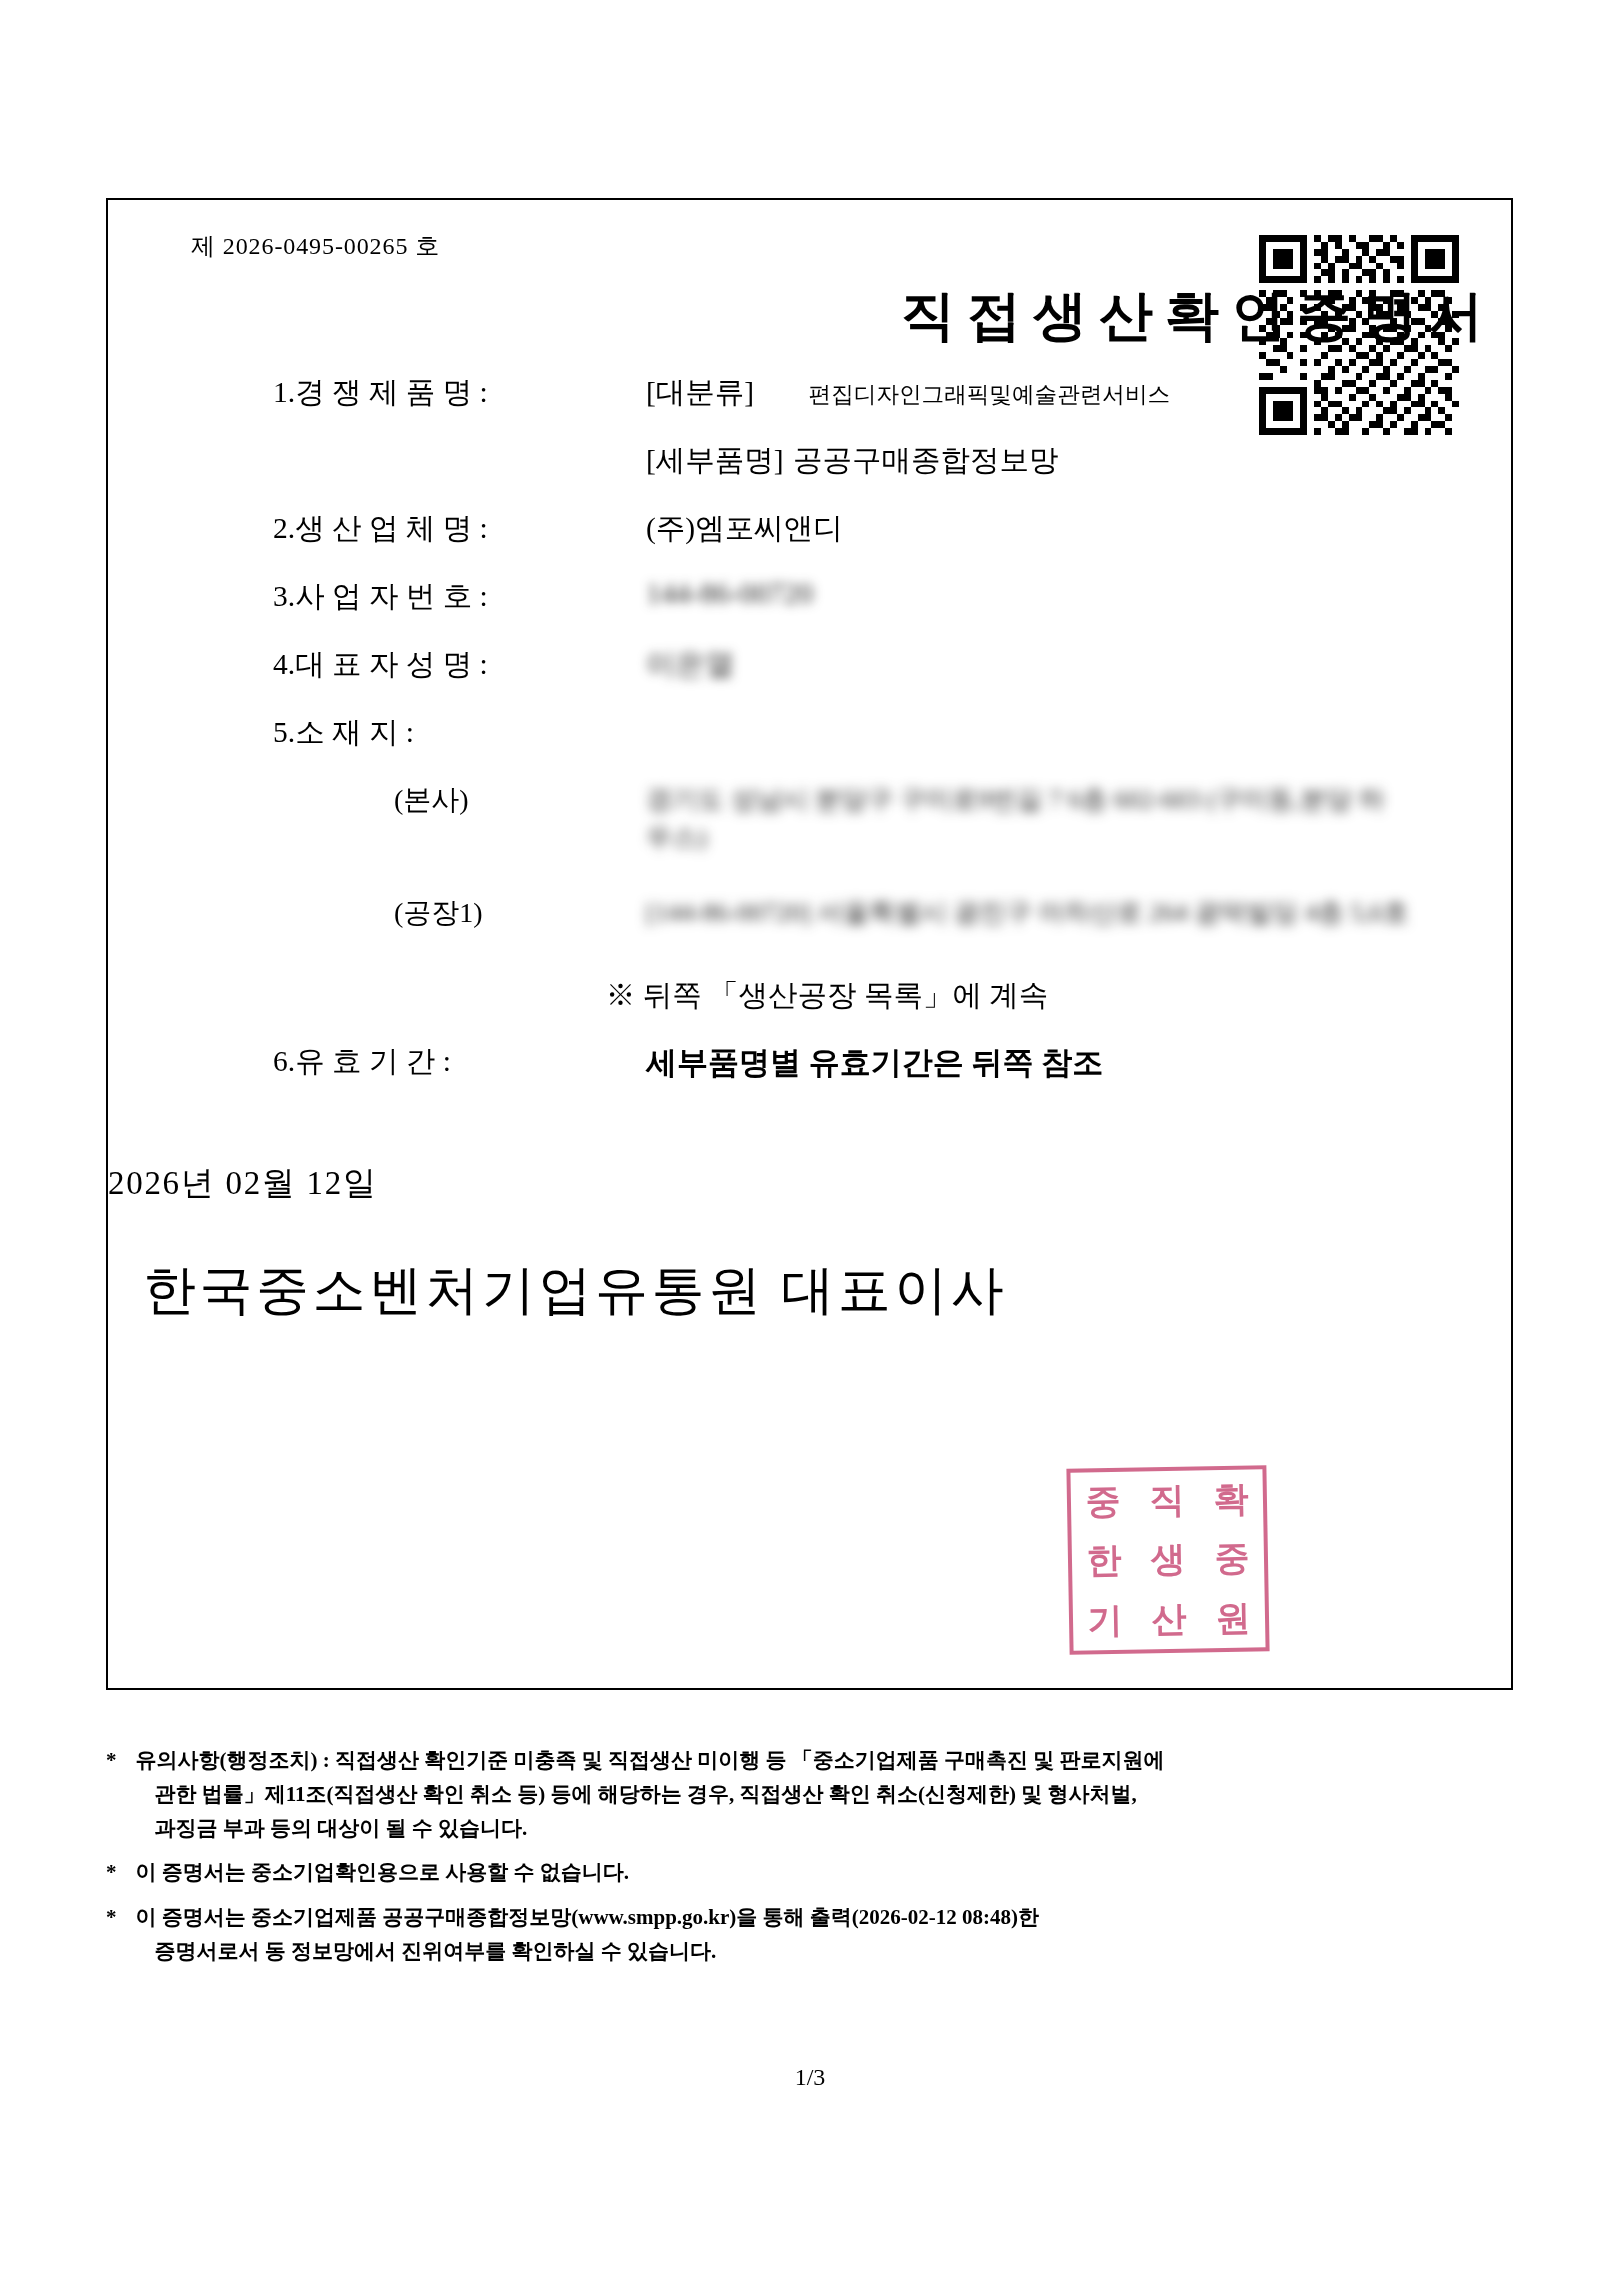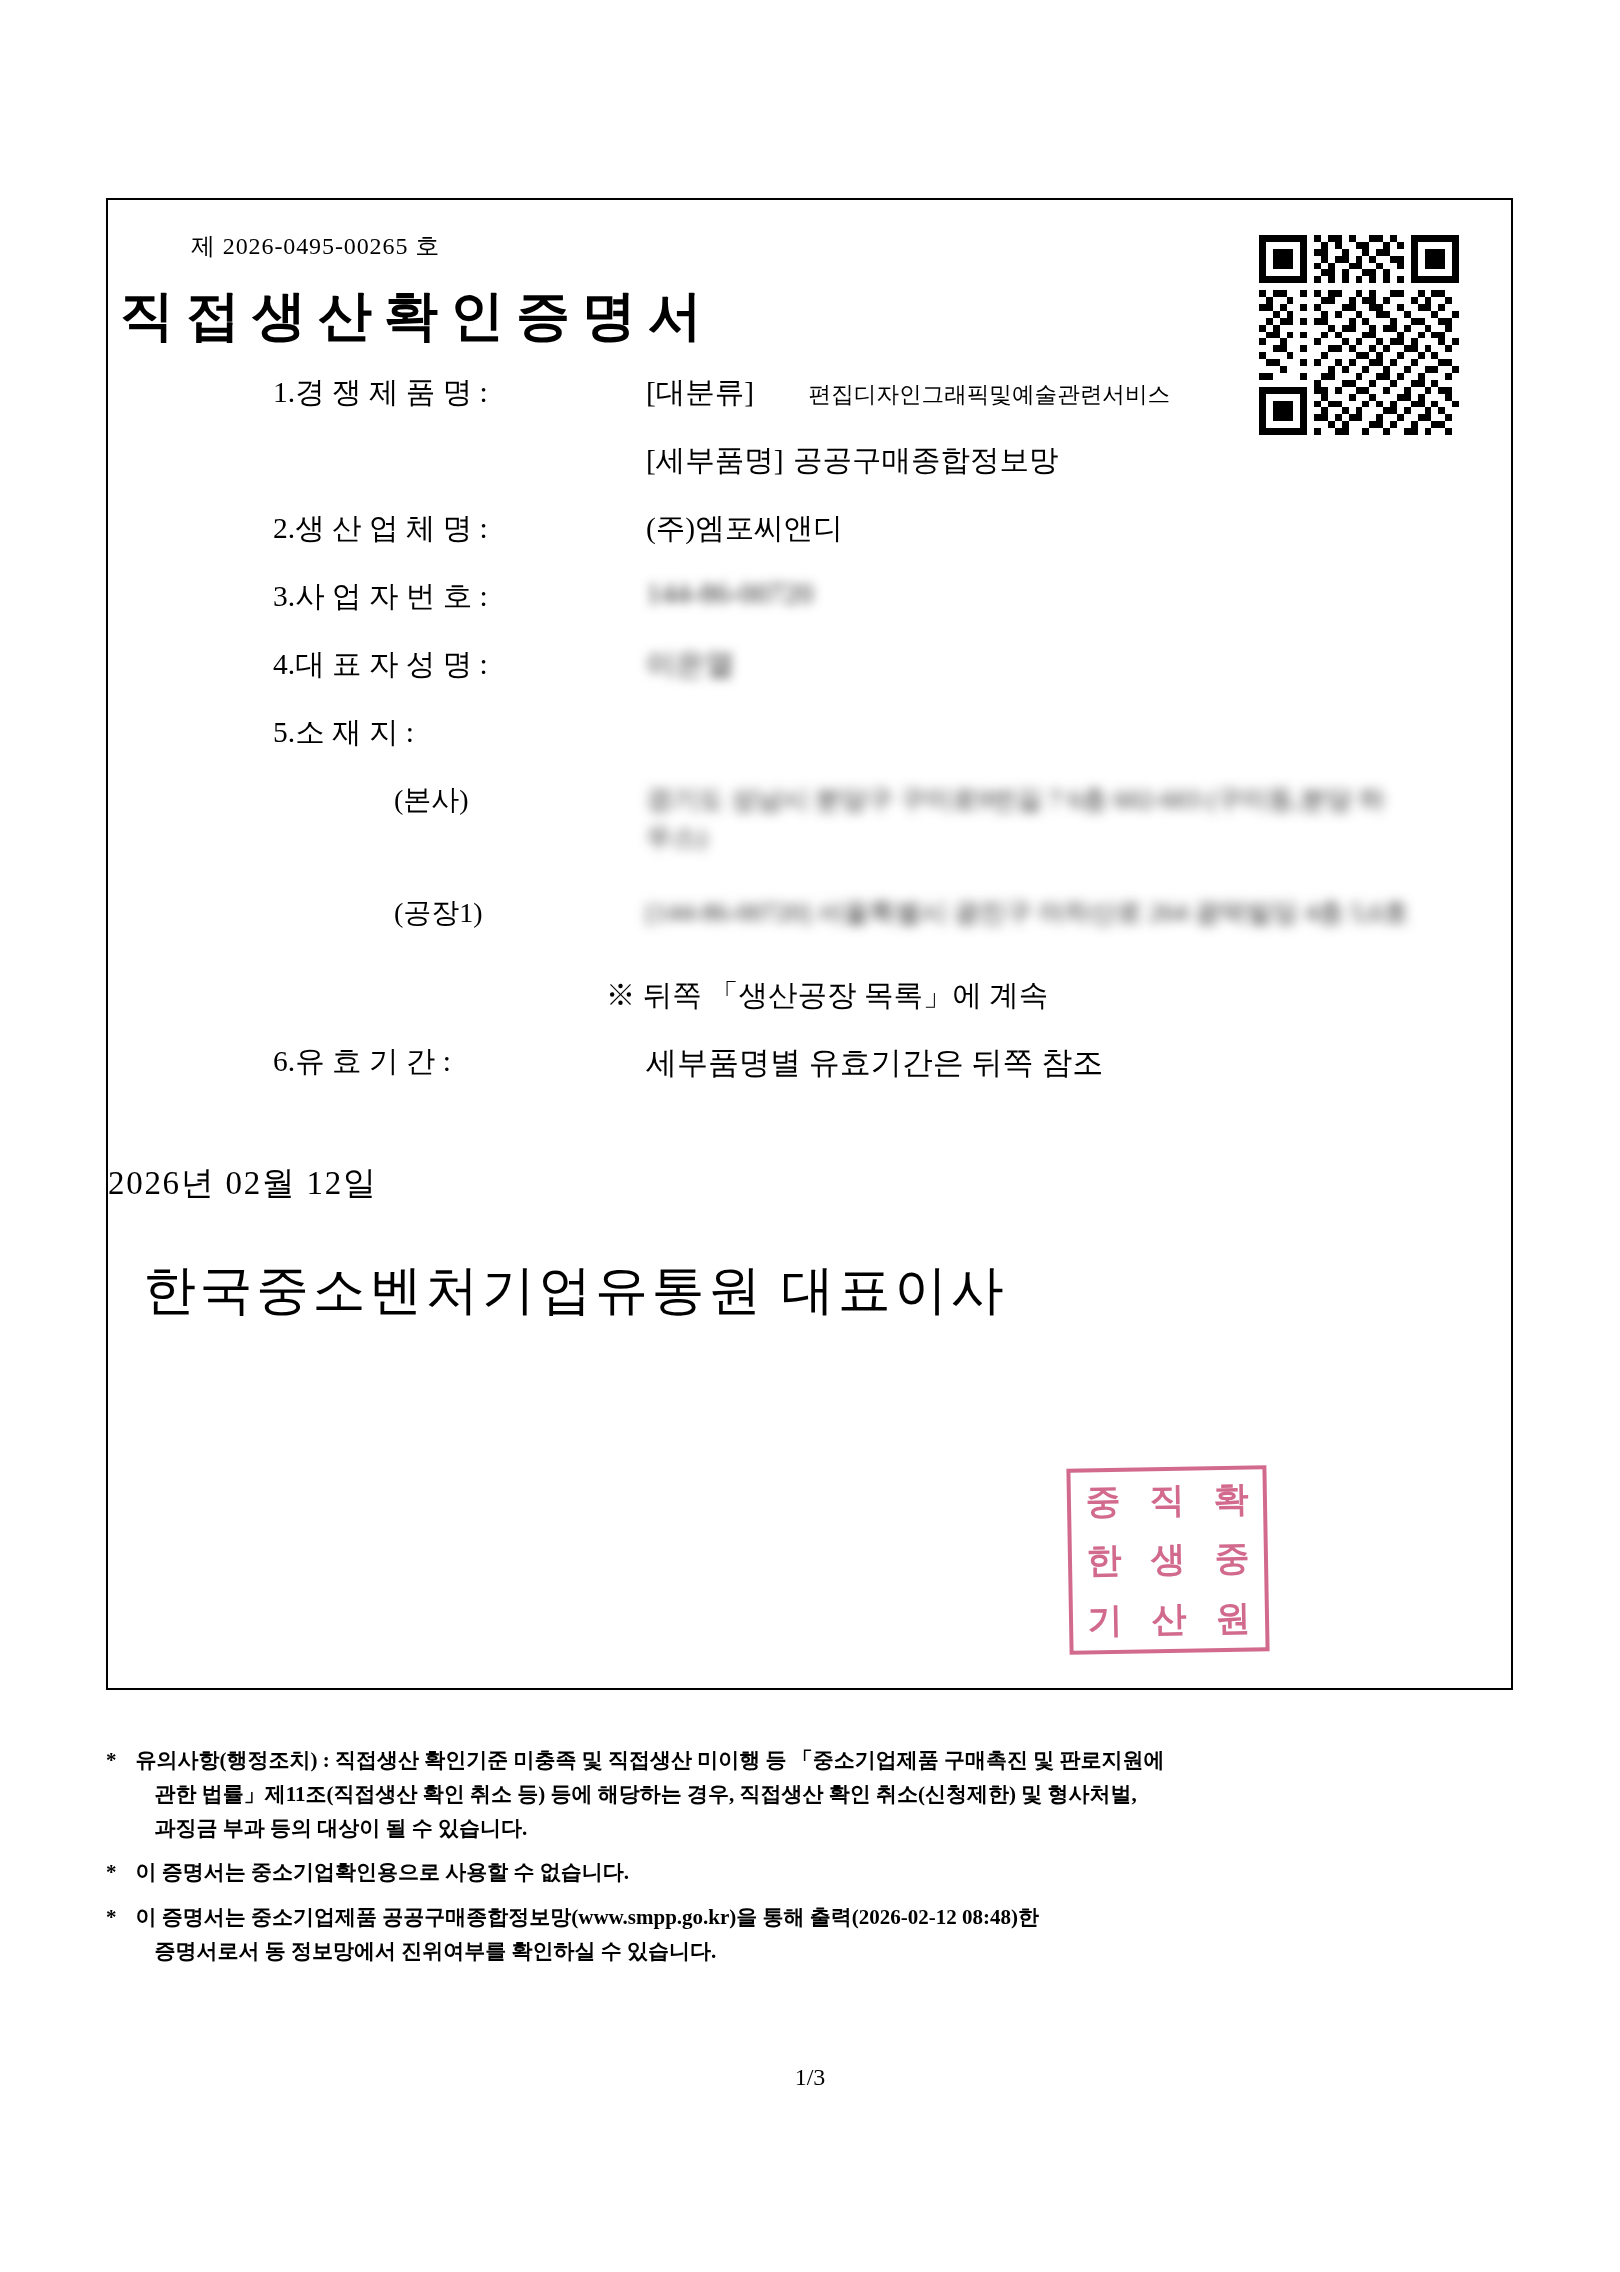--- a/index.html
+++ b/index.html
@@ -48,23 +48,23 @@
     top: 35px;
     width: 200px;
     height: 200px;
     background-color: #fff;
   }
   .qr canvas, .qr svg { display: block; }
 
   .title {
     position: absolute;
     left: 0;
-    right: 8px;
+    right: 16px;
     top: 80px;
-    text-align: left;
+    text-align: right;
     font-size: 54px;
     font-weight: bold;
     letter-spacing: 12px;
     text-indent: 12px;
   }
 
   
   .fields {
     position: absolute;
     left: 0;
@@ -128,21 +128,21 @@
     margin-top: 14px;
     text-align: center;
     font-size: 29.5px;
     padding-left: 35px;
   }
 
   .valid-row {
     margin-top: 26px;
   }
   .valid-row .value {
-    font-weight: normal;
+    font-weight: bold;
     font-size: 31px;
   }
 
   .legal {
     margin-top: 22.6px;
     text-align: center;
     font-size: 28px;
     line-height: 54px;
   }
 

